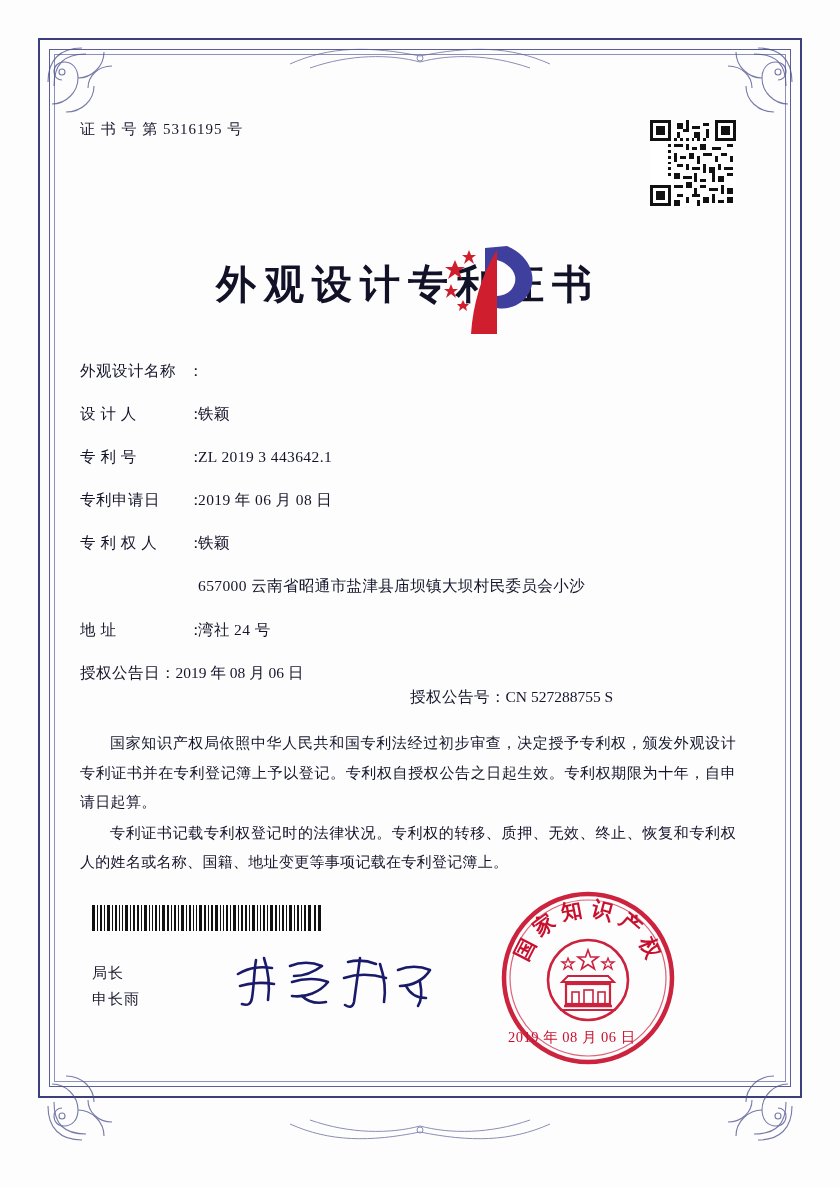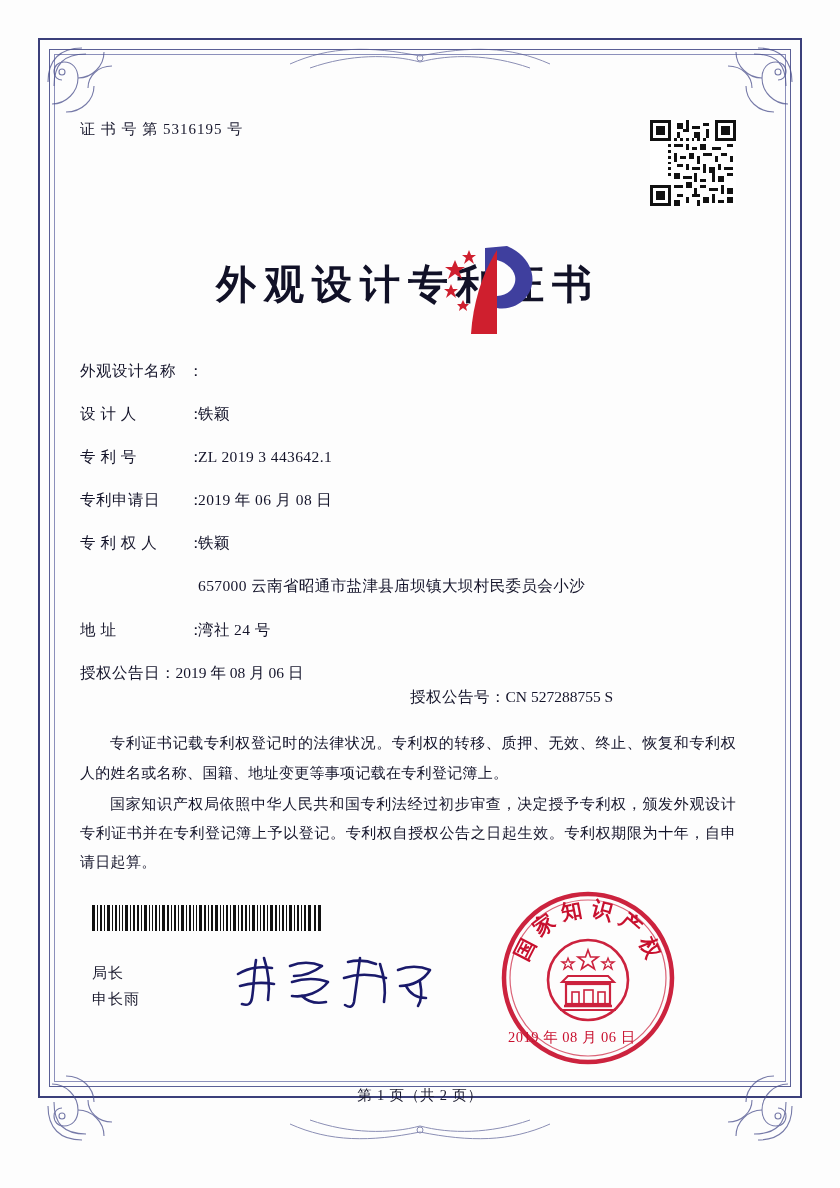--- a/index.html
+++ b/index.html
@@ -487,22 +487,22 @@
         <div class="right">
           <span class="lbl">授权公告号</span>
           <span>：</span>
           <span>CN 527288755 S</span>
         </div>
       </div>
 
     </div>
 
     <div class="paragraphs">
+      <p>国家知识产权局依照中华人民共和国专利法经过初步审查，决定授予专利权，颁发外观设计专利证书并在专利登记簿上予以登记。专利权自授权公告之日起生效。专利权期限为十年，自申请日起算。</p>
       <p>专利证书记载专利权登记时的法律状况。专利权的转移、质押、无效、终止、恢复和专利权人的姓名或名称、国籍、地址变更等事项记载在专利登记簿上。</p>
-      <p>国家知识产权局依照中华人民共和国专利法经过初步审查，决定授予专利权，颁发外观设计专利证书并在专利登记簿上予以登记。专利权自授权公告之日起生效。专利权期限为十年，自申请日起算。</p>
     </div>
 
   </div>
 
   <div class="barcode">
     <div class="bar" style="left:0px;width:3px"></div>
     <div class="bar" style="left:5px;width:1px"></div>
     <div class="bar" style="left:8px;width:2px"></div>
     <div class="bar" style="left:12px;width:1px"></div>
     <div class="bar" style="left:15px;width:3px"></div>
@@ -615,16 +615,15 @@
         <path id="sealArc" d="M 90 90 m -62 0 a 62 62 0 1 1 124 0" fill="none"></path>
       </defs>
       <text font-family="'DejaVu Sans','Liberation Sans',sans-serif" font-size="21" font-weight="bold" fill="#c8102e" letter-spacing="7">
         <textPath href="#sealArc" startOffset="8%">国家知识产权局</textPath>
       </text>
     </svg>
   </div>
 
   <div class="seal-date">2019 年 08 月 06 日</div>
 
-  <div class="page-number">第 1 页（共 2 页）</div>
 
 
 </div>
 
 </body></html>

